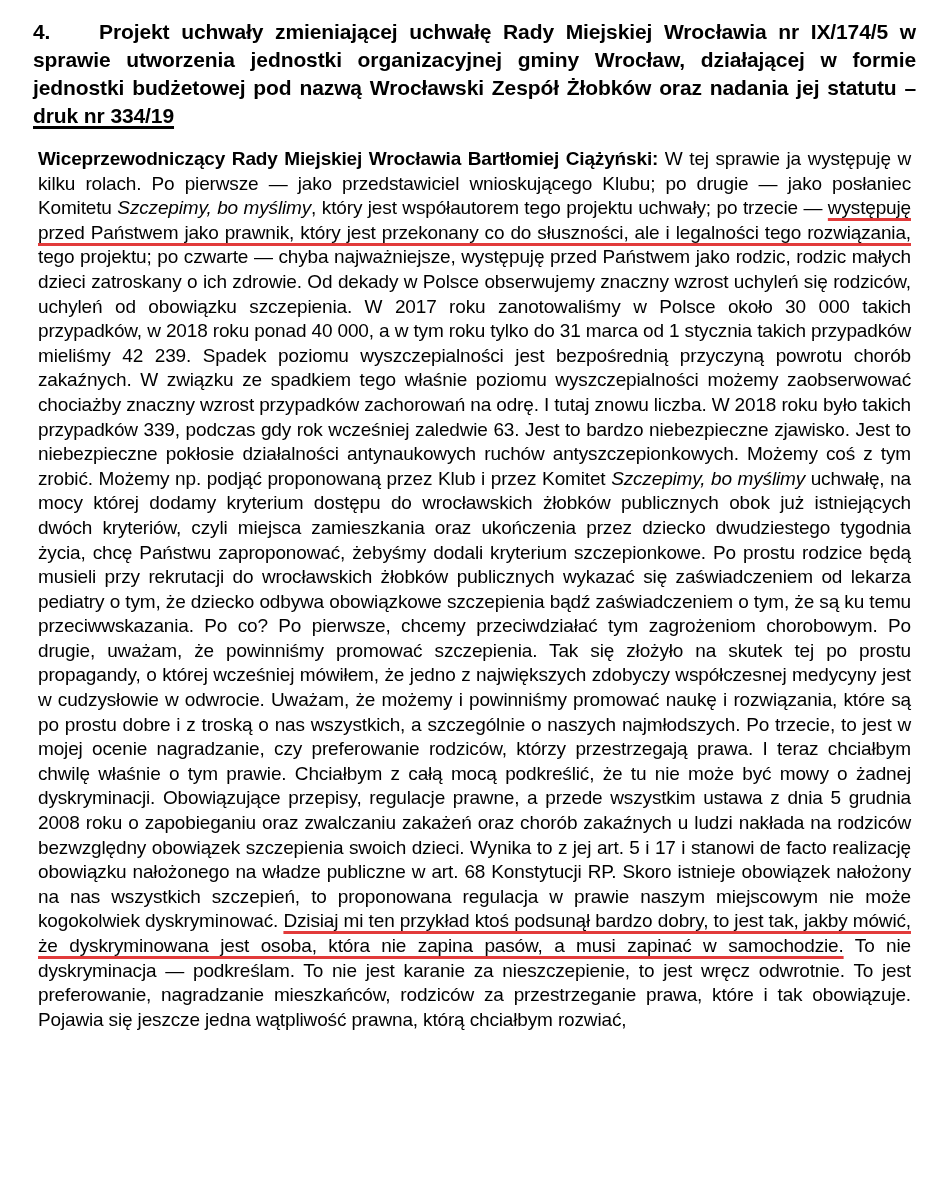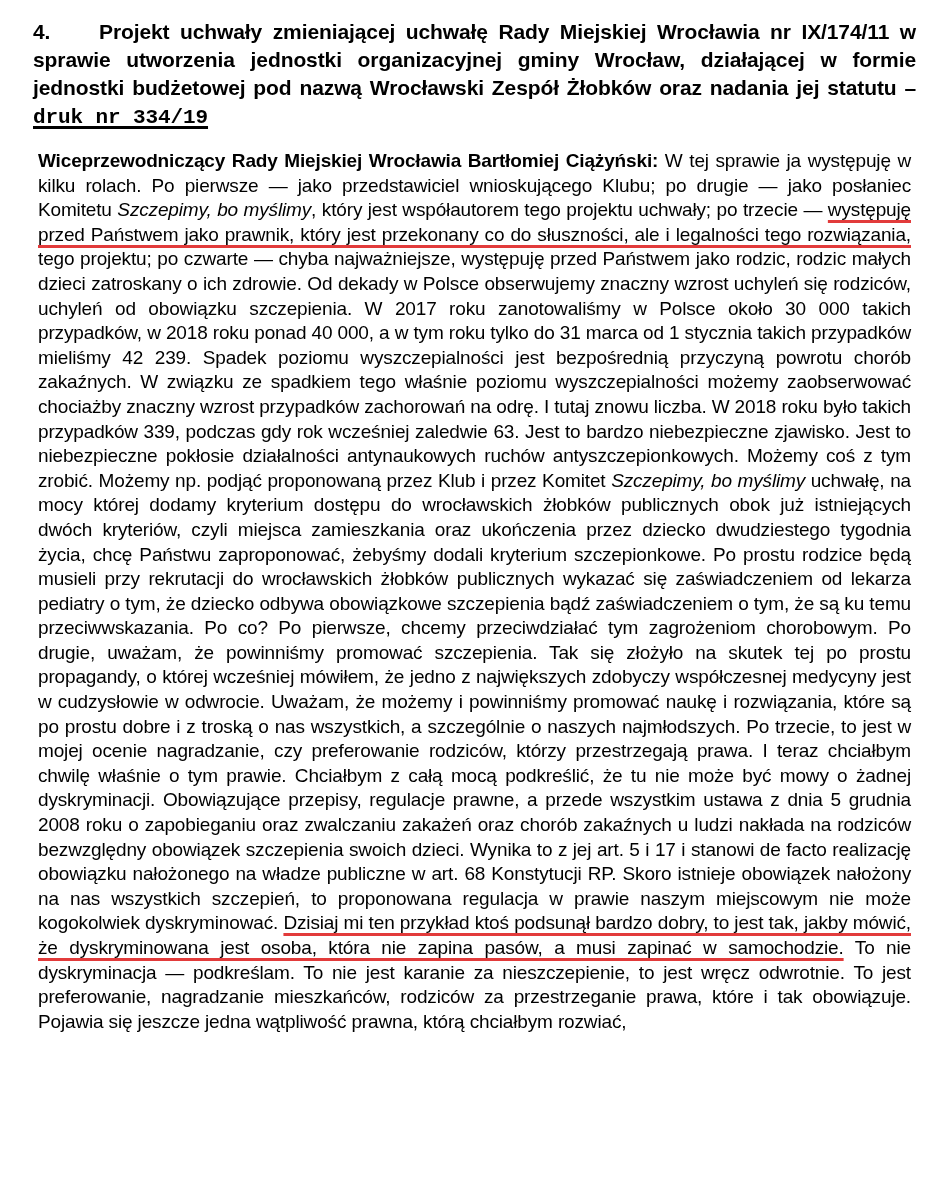--- a/index.html
+++ b/index.html
@@ -27,21 +27,20 @@
   }
   .heading .num {
     display: inline-block;
     width: 66px;
   }
   .druk {
     text-decoration: underline;
     text-decoration-thickness: 2.5px;
     text-underline-offset: 3px;
     text-decoration-skip-ink: none;
-    font-family: Liberation Mono, monospace;
   }
   .para {
     margin: 5px;
     font-size: 19px;
     line-height: 24.6px;
     text-align: justify;
     letter-spacing: -0.15px;
   }
   .b { font-weight: 700; }
   .i { font-style: italic; }
@@ -51,17 +50,17 @@
     text-decoration-thickness: 3px;
     text-underline-offset: 4px;
     text-decoration-skip-ink: none;
   }
 </style>
 </head>
 <body style="background: rgb(255, 255, 255); color: rgb(0, 0, 0);">
 
 <div class="doc">
 
-  <p class="heading"><span class="num">4.</span><span>Projekt uchwały zmieniającej uchwałę Rady Miejskiej Wrocławia nr IX/174/11 w sprawie utworzenia jednostki organizacyjnej gminy Wrocław, działającej w formie jednostki budżetowej pod nazwą Wrocławski Zespół Żłobków oraz nadania jej statutu – </span><span class="druk">druk nr 334/19</span></p>
+  <p class="heading"><span class="num">4.</span><span>Projekt uchwały zmieniającej uchwałę Rady Miejskiej Wrocławia nr IX/174/5 w sprawie utworzenia jednostki organizacyjnej gminy Wrocław, działającej w formie jednostki budżetowej pod nazwą Wrocławski Zespół Żłobków oraz nadania jej statutu – </span><span class="druk">druk nr 334/19</span></p>
 
   <p class="para"><span class="b">Wiceprzewodniczący Rady Miejskiej Wrocławia Bartłomiej Ciążyński:</span><span> W tej sprawie ja występuję w kilku rolach. Po pierwsze — jako przedstawiciel wnioskującego Klubu; po drugie — jako posłaniec Komitetu </span><span class="i">Szczepimy, bo myślimy</span><span>, który jest współautorem tego projektu uchwały; po trzecie — </span><span class="ru">występuję przed Państwem jako prawnik, który jest przekonany co do słuszności, ale i legalności tego rozwiązania,</span><span> tego projektu; po czwarte — chyba najważniejsze, występuję przed Państwem jako rodzic, rodzic małych dzieci zatroskany o ich zdrowie. Od dekady w Polsce obserwujemy znaczny wzrost uchyleń się rodziców, uchyleń od obowiązku szczepienia. W 2017 roku zanotowaliśmy w Polsce około 30 000 takich przypadków, w 2018 roku ponad 40 000, a w tym roku tylko do 31 marca od 1 stycznia takich przypadków mieliśmy 42 239. Spadek poziomu wyszczepialności jest bezpośrednią przyczyną powrotu chorób zakaźnych. W związku ze spadkiem tego właśnie poziomu wyszczepialności możemy zaobserwować chociażby znaczny wzrost przypadków zachorowań na odrę. I tutaj znowu liczba. W 2018 roku było takich przypadków 339, podczas gdy rok wcześniej zaledwie 63. Jest to bardzo niebezpieczne zjawisko. Jest to niebezpieczne pokłosie działalności antynaukowych ruchów antyszczepionkowych. Możemy coś z tym zrobić. Możemy np. podjąć proponowaną przez Klub i przez Komitet </span><span class="i">Szczepimy, bo myślimy</span><span> uchwałę, na mocy której dodamy kryterium dostępu do wrocławskich żłobków publicznych obok już istniejących dwóch kryteriów, czyli miejsca zamieszkania oraz ukończenia przez dziecko dwudziestego tygodnia życia, chcę Państwu zaproponować, żebyśmy dodali kryterium szczepionkowe. Po prostu rodzice będą musieli przy rekrutacji do wrocławskich żłobków publicznych wykazać się zaświadczeniem od lekarza pediatry o tym, że dziecko odbywa obowiązkowe szczepienia bądź zaświadczeniem o tym, że są ku temu przeciwwskazania. Po co? Po pierwsze, chcemy przeciwdziałać tym zagrożeniom chorobowym. Po drugie, uważam, że powinniśmy promować szczepienia. Tak się złożyło na skutek tej po prostu propagandy, o której wcześniej mówiłem, że jedno z największych zdobyczy współczesnej medycyny jest w cudzysłowie w odwrocie. Uważam, że możemy i powinniśmy promować naukę i rozwiązania, które są po prostu dobre i z troską o nas wszystkich, a szczególnie o naszych najmłodszych. Po trzecie, to jest w mojej ocenie nagradzanie, czy preferowanie rodziców, którzy przestrzegają prawa. I teraz chciałbym chwilę właśnie o tym prawie. Chciałbym z całą mocą podkreślić, że tu nie może być mowy o żadnej dyskryminacji. Obowiązujące przepisy, regulacje prawne, a przede wszystkim ustawa z dnia 5 grudnia 2008 roku o zapobieganiu oraz zwalczaniu zakażeń oraz chorób zakaźnych u ludzi nakłada na rodziców bezwzględny obowiązek szczepienia swoich dzieci. Wynika to z jej art. 5 i 17 i stanowi de facto realizację obowiązku nałożonego na władze publiczne w art. 68 Konstytucji RP. Skoro istnieje obowiązek nałożony na nas wszystkich szczepień, to proponowana regulacja w prawie naszym miejscowym nie może kogokolwiek dyskryminować. </span><span class="ru">Dzisiaj mi ten przykład ktoś podsunął bardzo dobry, to jest tak, jakby mówić, że dyskryminowana jest osoba, która nie zapina pasów, a musi zapinać w samochodzie.</span><span> To nie dyskryminacja — podkreślam. To nie jest karanie za nieszczepienie, to jest wręcz odwrotnie. To jest preferowanie, nagradzanie mieszkańców, rodziców za przestrzeganie prawa, które i tak obowiązuje. Pojawia się jeszcze jedna wątpliwość prawna, którą chciałbym rozwiać,</span></p>
 
 </div>
 
 </body></html>

